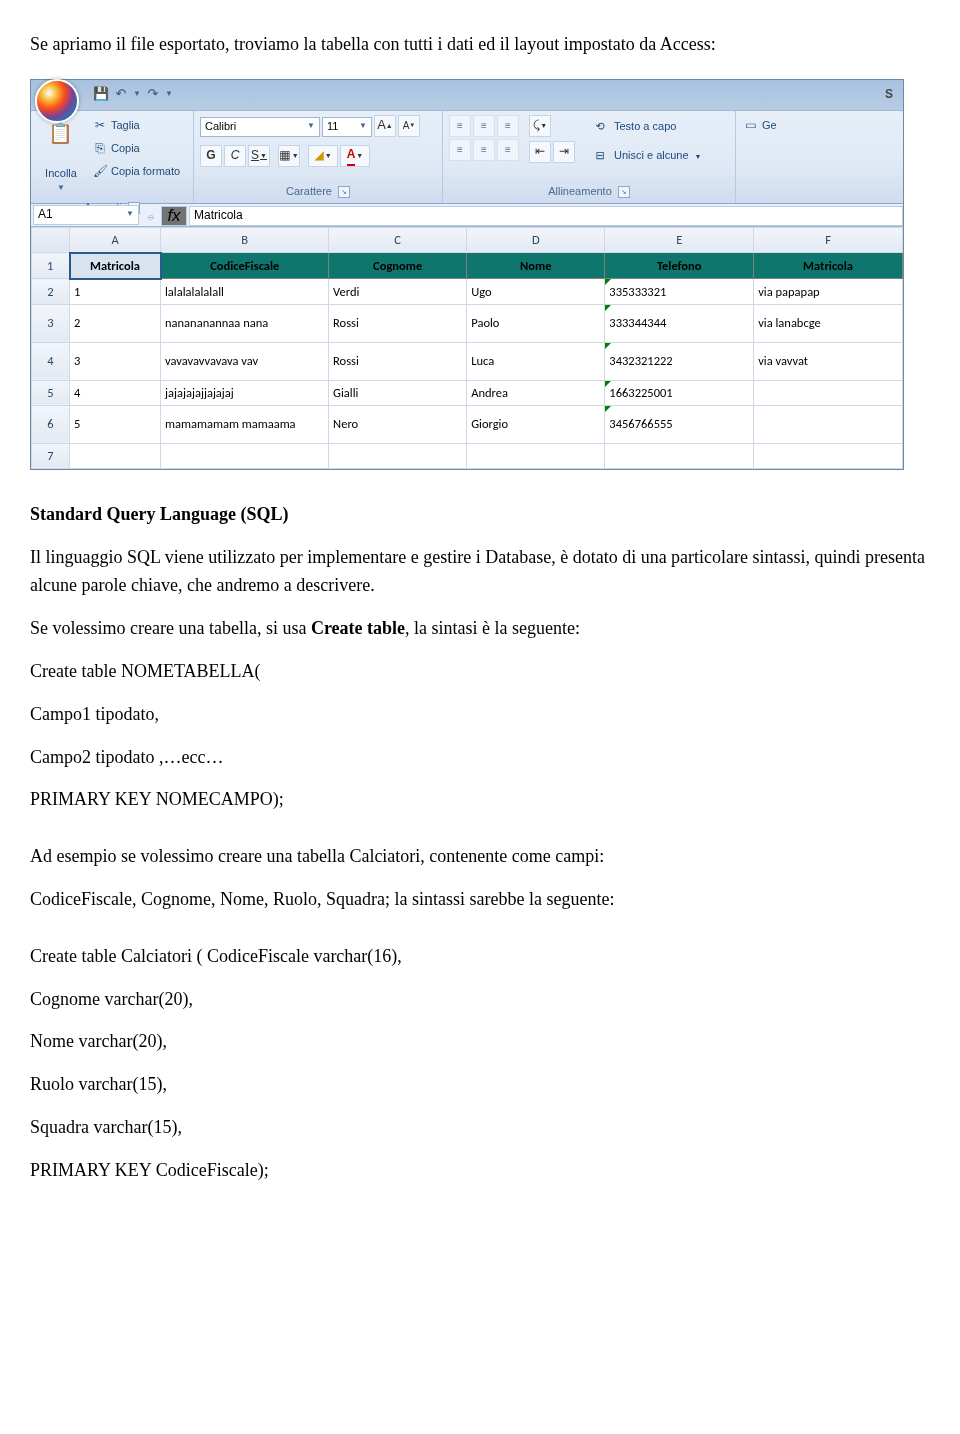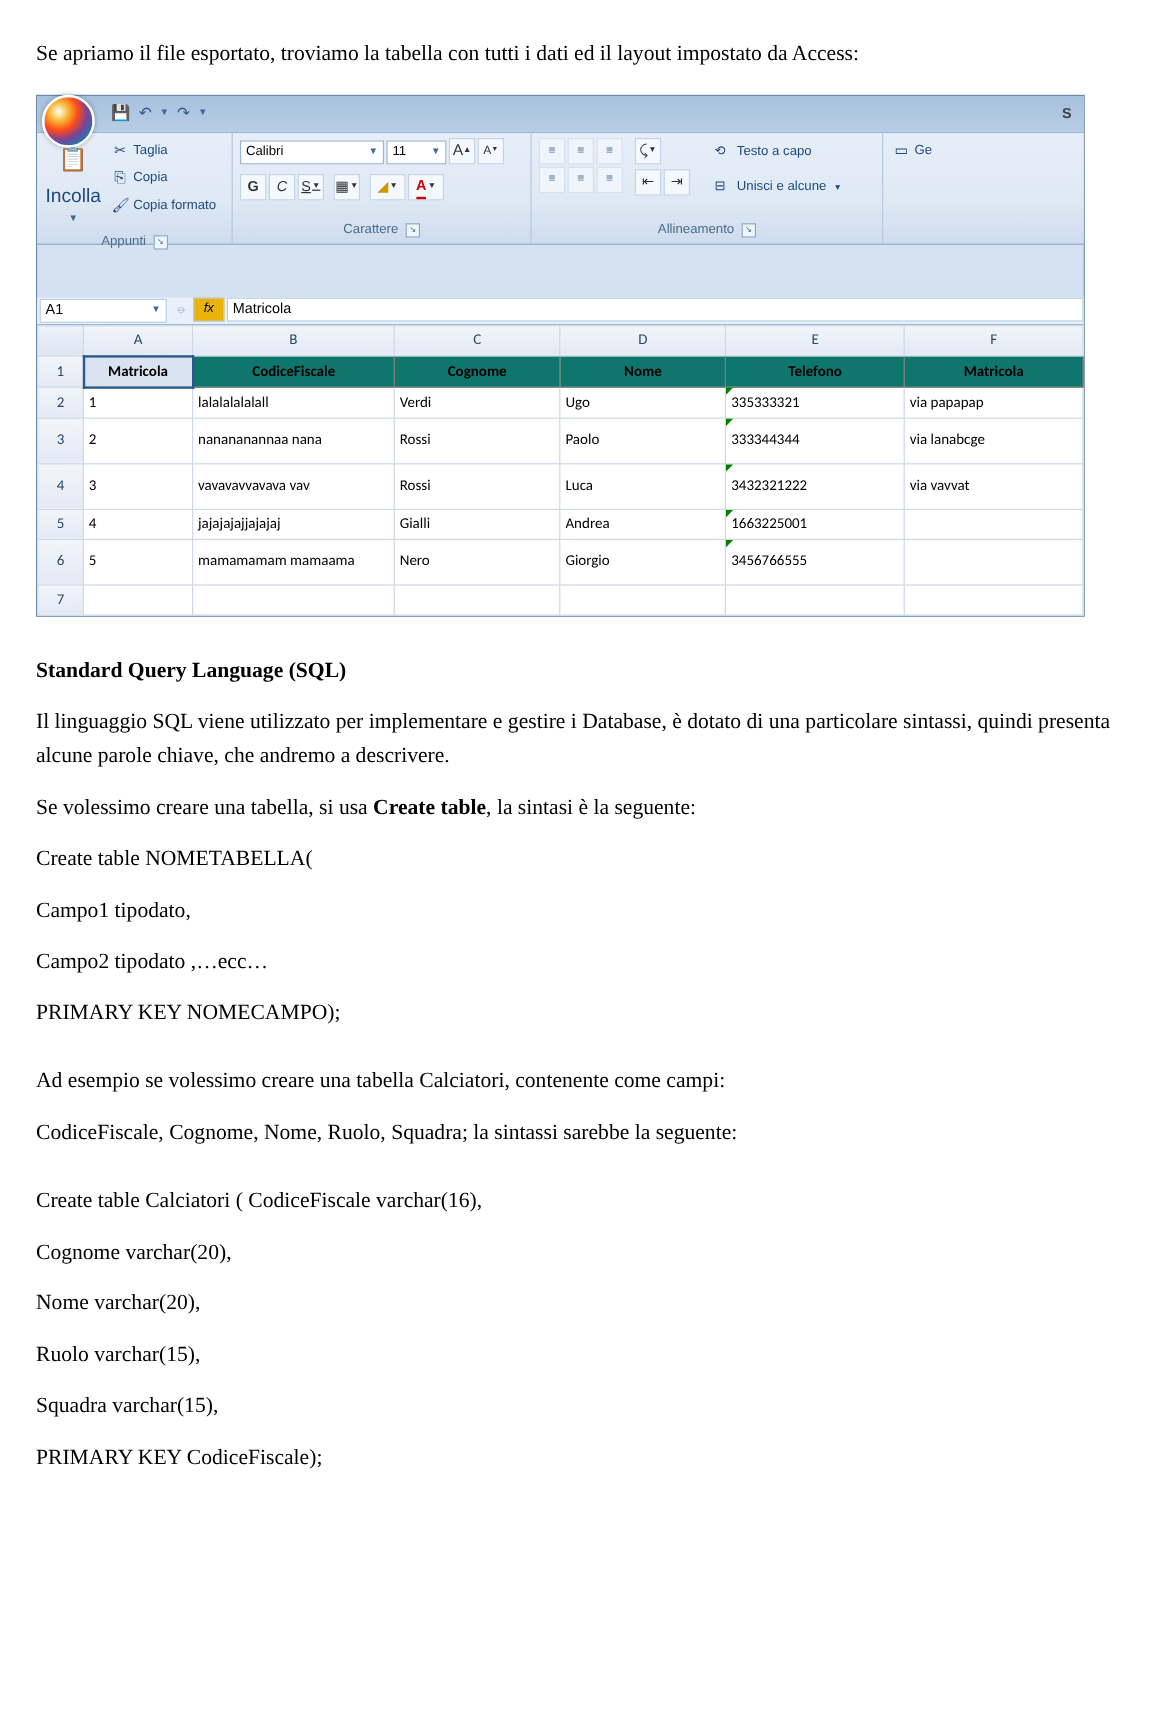--- a/index.html
+++ b/index.html
@@ -111,21 +111,21 @@
   .bigbtn {
     display: flex; flex-direction: column; align-items: center;
     width: 44px;
     padding: 2px;
   }
   .bigbtn .icn {
     width: 32px; height: 32px;
     display: flex; align-items: center; justify-content: center;
     font-size: 20px;
   }
-  .bigbtn .lbl { font-size: 16px; color: #1e4a7a; margin-top: 2px; }
+  .bigbtn .lbl { font-size: 11px; color: #1e4a7a; margin-top: 16px; }
   .mini-list { display: flex; flex-direction: column; gap: 2px; }
   .mini-item {
     display: flex; align-items: center; gap: 4px;
     font-size: 11px; color: #1e4a7a;
     padding: 1px 2px;
   }
   .mini-item .mi-icon { width: 14px; text-align: center; font-size: 12px; }
   .font-row { display: flex; gap: 2px; align-items: flex-end; margin-bottom: 4px; }
   .combo {
     background: #fff; border: 1px solid #9db8d6;
@@ -153,40 +153,39 @@
   .wrap-btn, .merge-btn {
     display: flex; align-items: center; gap: 4px;
     font-size: 11px; color: #1e4a7a;
     padding: 2px 4px;
     border: 1px solid transparent;
     border-radius: 2px;
   }
   .wrap-btn .wi, .merge-btn .wi { width: 20px; height: 16px; display: flex; align-items: center; justify-content: center; }
   
   .fbar {
-    display: flex; align-items: flex-start;
+    display: flex; align-items: flex-end;
     background: #e9f0f9;
     border-bottom: 1px solid #9db8d6;
     height: 22px;
-    margin-top: 44px;
   }
   .namebox {
     width: 96px; background: #fff;
     border: 1px solid #b8cde4;
     height: 18px; margin: 1px 2px;
     display: flex; align-items: center; justify-content: space-between;
     padding: 0 4px; font-size: 12px;
   }
   .fx-area { display: flex; align-items: center; flex: 1; }
   .fx-btn {
     width: 24px; height: 18px;
     border: 1px solid #b8cde4;
-    background: #eab308;
+    background: #737373;
     display: flex; align-items: center; justify-content: center;
-    font-style: italic; font-size: 11px;
+    font-style: italic; font-size: 17px;
     margin-right: 2px;
   }
   .fx-input {
     flex: 1; height: 18px; background: #fff;
     border: 1px solid #b8cde4;
     padding: 0 4px; font-size: 12px;
     display: flex; align-items: center;
   }
   
   .sheet { background: #fff; }

